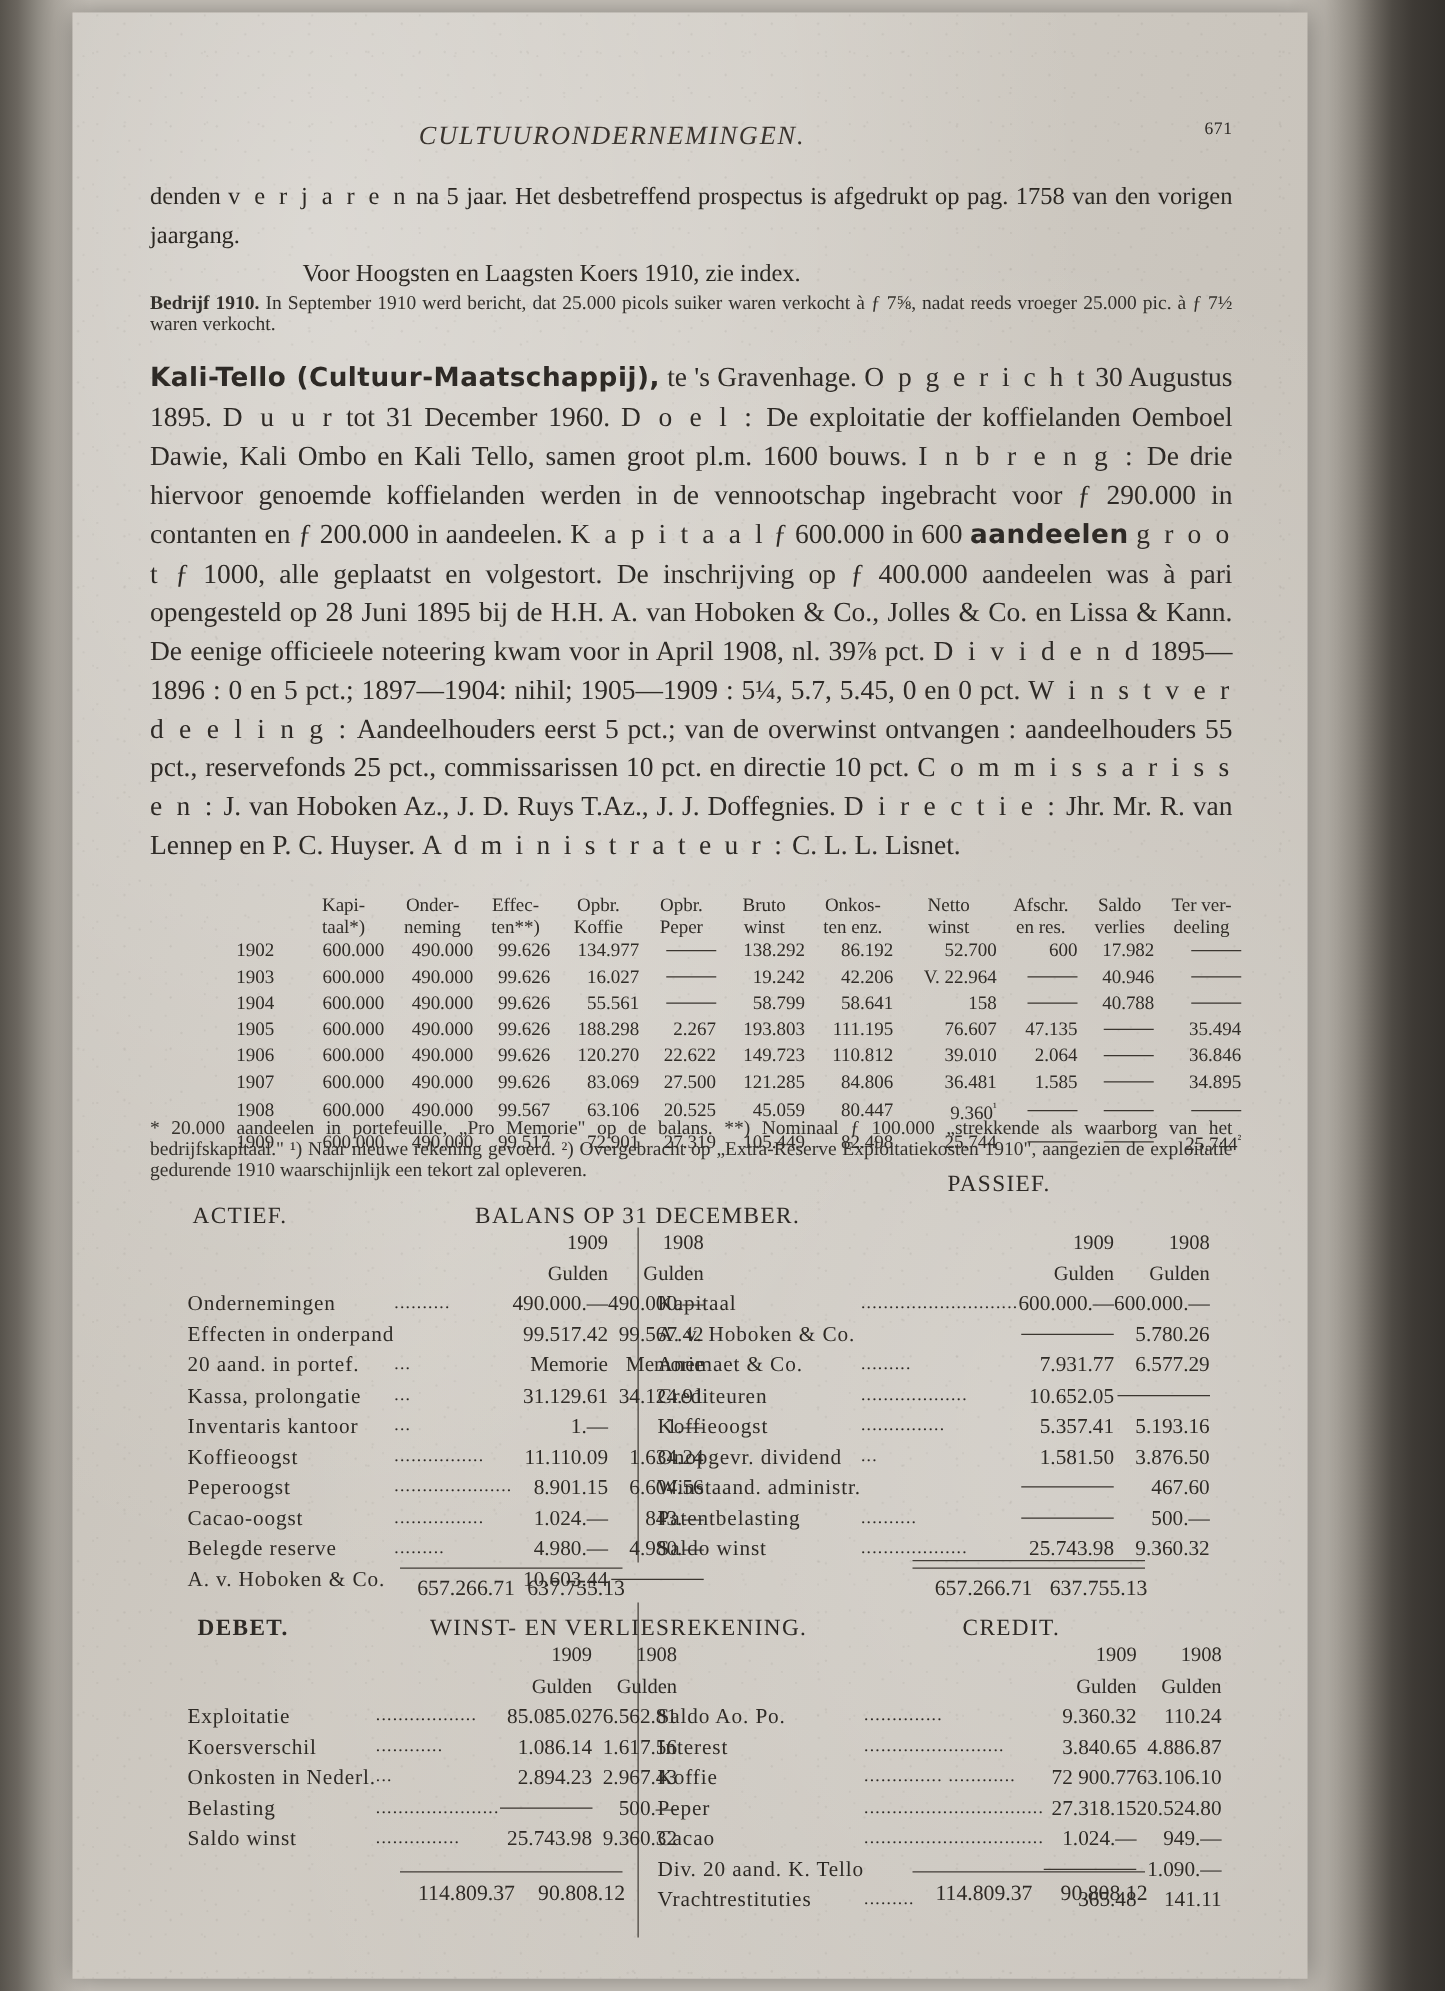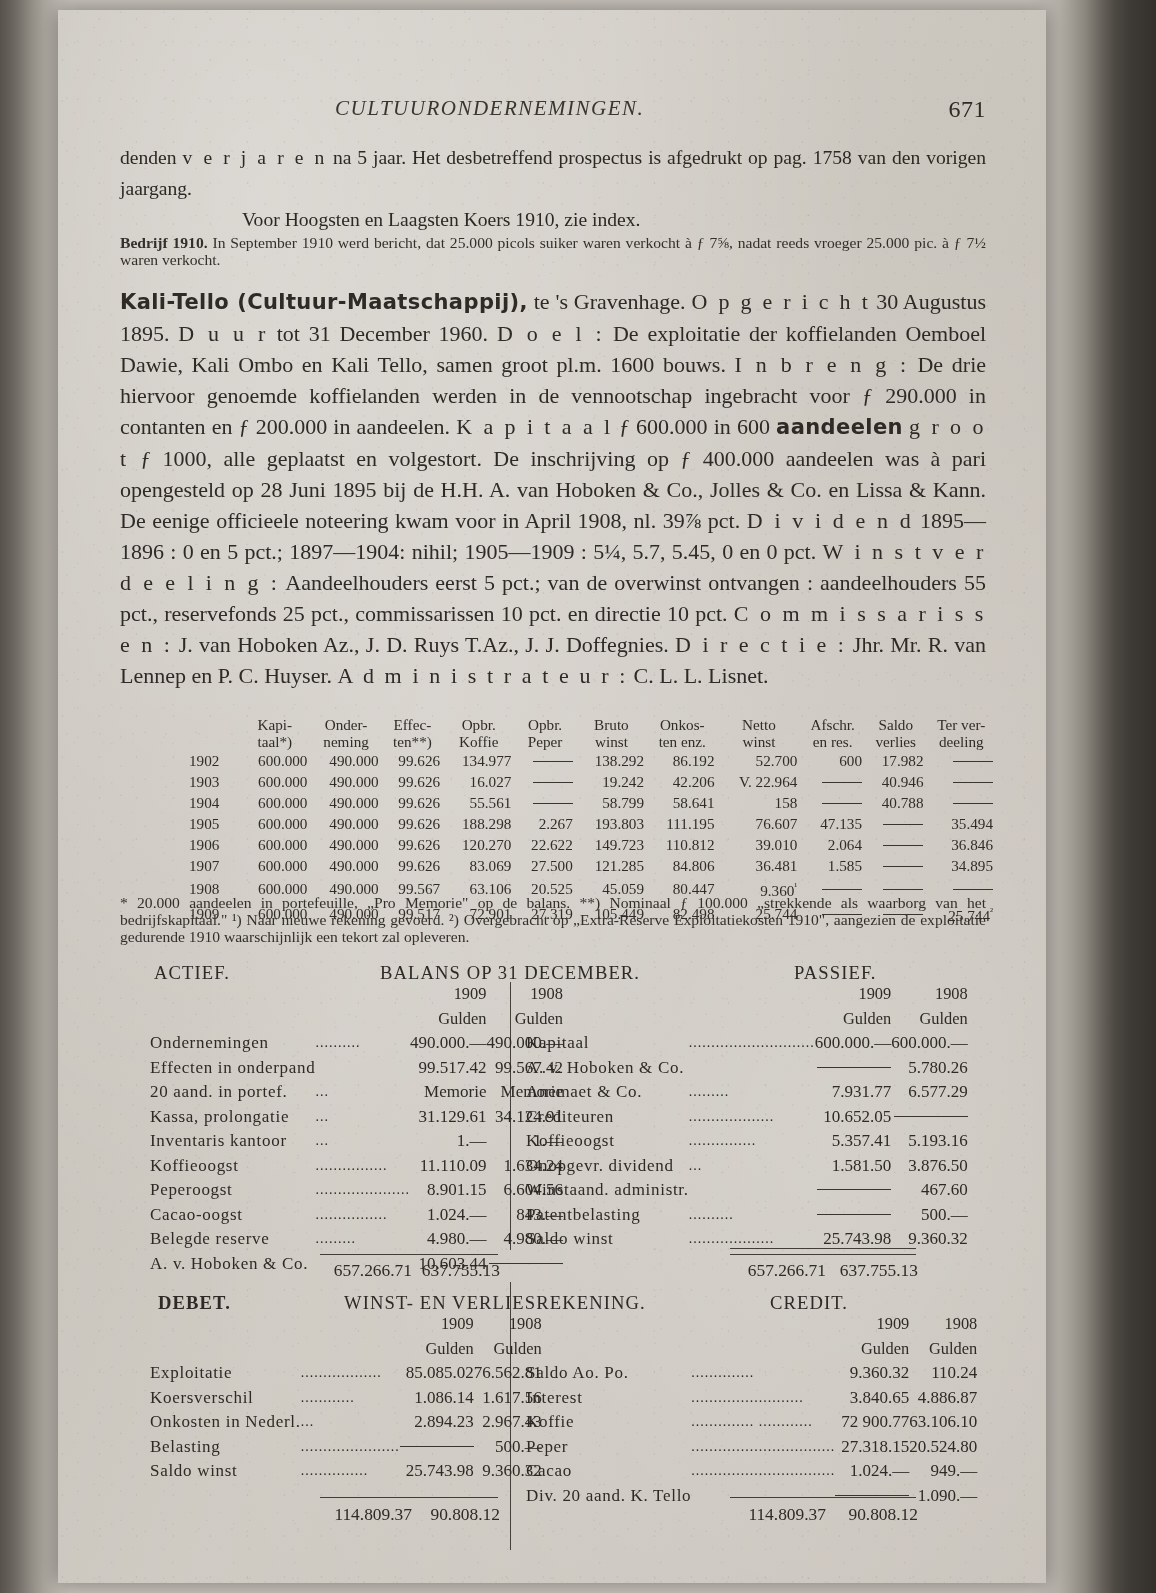--- a/index.html
+++ b/index.html
@@ -73,21 +73,21 @@
   }
   .runhead .ttl {
     font-style: italic;
     margin-left: 215px;
     letter-spacing: 1.5px;
     color: #3b352f;
   }
   .runhead .pno {
     float: right;
     font-style: normal;
-    font-size: 24px;
+    font-size: 14px;
     letter-spacing: 0.5px;
   }
 
   
   .body-p {
     font-size: 19.6px;
     line-height: 31px;
     text-align: justify;
     color: #2c2823;
   }
@@ -384,21 +384,21 @@
             </tr>
           </tbody>
       </table>
 
       <div class="col small-p" style="top:884px;">
         <span>* 20.000  aandeelen  in  portefeuille,  „Pro  Memorie"  op  de  balans.  **) Nominaal ƒ 100.000 „strekkende als waarborg van het bedrijfskapitaal."  ¹) Naar nieuwe rekening gevoerd. ²) Overgebracht op „Extra-Reserve Exploitatiekosten 1910", aangezien de exploitatie gedurende 1910 waarschijnlijk een tekort zal opleveren.</span>
       </div>
 
       <div class="sect-title" style="left:96px; top:952px;">ACTIEF.</div>
       <div class="sect-title" style="left:322px; top:952px;">BALANS OP 31 DECEMBER.</div>
-      <div class="sect-title" style="left:700px; top:952px;margin-left:36px;">PASSIEF.</div>
+      <div class="sect-title" style="left:700px; top:927px;">PASSIEF.</div>
 
       <div class="vrule" style="left:452px; top:972px; height:268px;"></div>
 
       <div class="acct" style="left:92px; top:972px; width:350px;">
         <table class="bk">
           <tbody>
               <tr class="colhdr">
             <td></td>
                 <td></td>
             <td class="num">1909</td>
@@ -665,20 +665,26 @@
                 <td class="dots">................................</td>
                 <td class="num">1.024.—</td>
                 <td class="num2">949.—</td>
               </tr>
               <tr>
                 <td class="lbl">Div. 20 aand. K. Tello</td>
                 <td class="dots"></td>
                 <td class="num"><span class="rule-num"></span></td>
                 <td class="num2">1.090.—</td>
               </tr>
+              <tr>
+                <td class="lbl">Vrachtrestituties</td>
+                <td class="dots">.........</td>
+                <td class="num">365.48</td>
+                <td class="num2">141.11</td>
+              </tr>
             </tbody>
         </table>
       </div>
 
       <div class="totrule" style="left:262px; top:1487px; width:178px;"></div>
       <div class="totrule" style="left:672px; top:1487px; width:186px;"></div>
 
       <div class="acct" style="left:262px; top:1494px; width:180px; text-align:right;">
         <span style="display:inline-block; width:92px; text-align:right;">114.809.37</span><span style="display:inline-block; width:88px; text-align:right;">90.808.12</span>
       </div>

